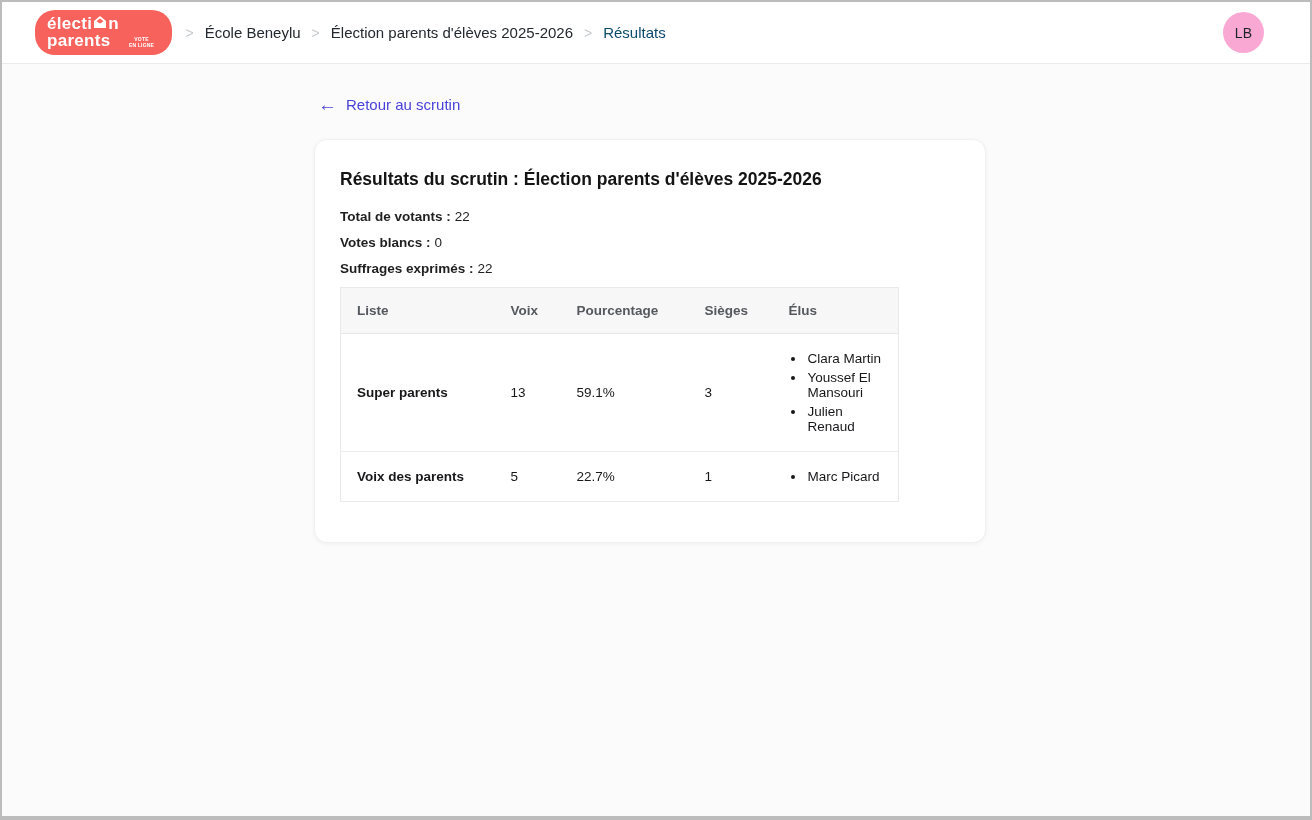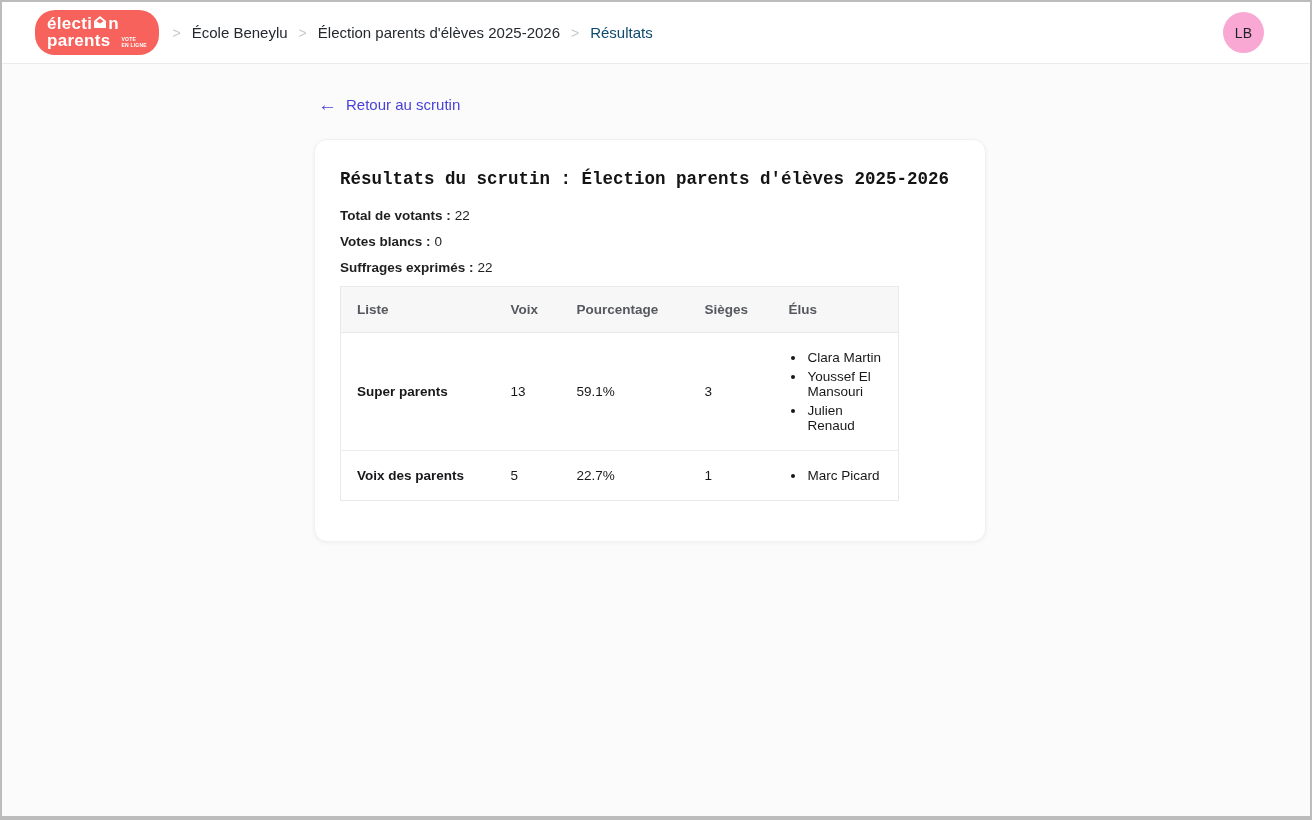--- a/index.html
+++ b/index.html
@@ -23,42 +23,43 @@
     background: #ffffff;
     border-bottom: 1px solid #ebebeb;
     display: flex;
     align-items: center;
     padding: 0 46px 0 33px;
   }
   .logo {
     background: #f7625c;
     color: #ffffff;
     border-radius: 20px;
-    padding: 5px 11px 6px 12px;
+    padding: 5px 17px 6px 12px;
     font-weight: bold;
     line-height: 1;
     cursor: pointer;
     flex: 0 0 auto;
   }
   .logo-line1 {
     font-size: 17px;
     display: flex;
     align-items: center;
     letter-spacing: 0.3px;
   }
   .logo-line1 .house {
     display: inline-block;
     margin: 0 1px;
   }
   .logo-line2 {
     font-size: 17px;
     display: flex;
     align-items: flex-end;
-    gap: 11px;
+    gap: 18px;
     letter-spacing: 0.3px;
+    text-align: center;
   }
   .logo-tagline {
     font-size: 5px;
     line-height: 1.25;
     width: 26px;
     font-weight: bold;
     letter-spacing: 0.2px;
     padding-bottom: 1px;
   }
   .breadcrumb {
@@ -113,21 +114,20 @@
     border: 1px solid #f1f1f1;
     border-radius: 13px;
     box-shadow: 0 1px 4px rgba(0,0,0,0.05);
     padding: 29px 24px 40px 25px;
   }
   .card-title {
     font-size: 17.5px;
     font-weight: bold;
     color: #141414;
     margin: 0 0 19px 0;
-    font-family: Liberation Mono, monospace;
   }
   .stat-line {
     font-size: 13.5px;
     color: #1f1f1f;
     margin: 8px 0 11px 0;
   }
   .stat-line .lbl { font-weight: bold; margin-right: 4px; }
   .section-title {
     font-size: 17.5px;
     font-weight: bold;

